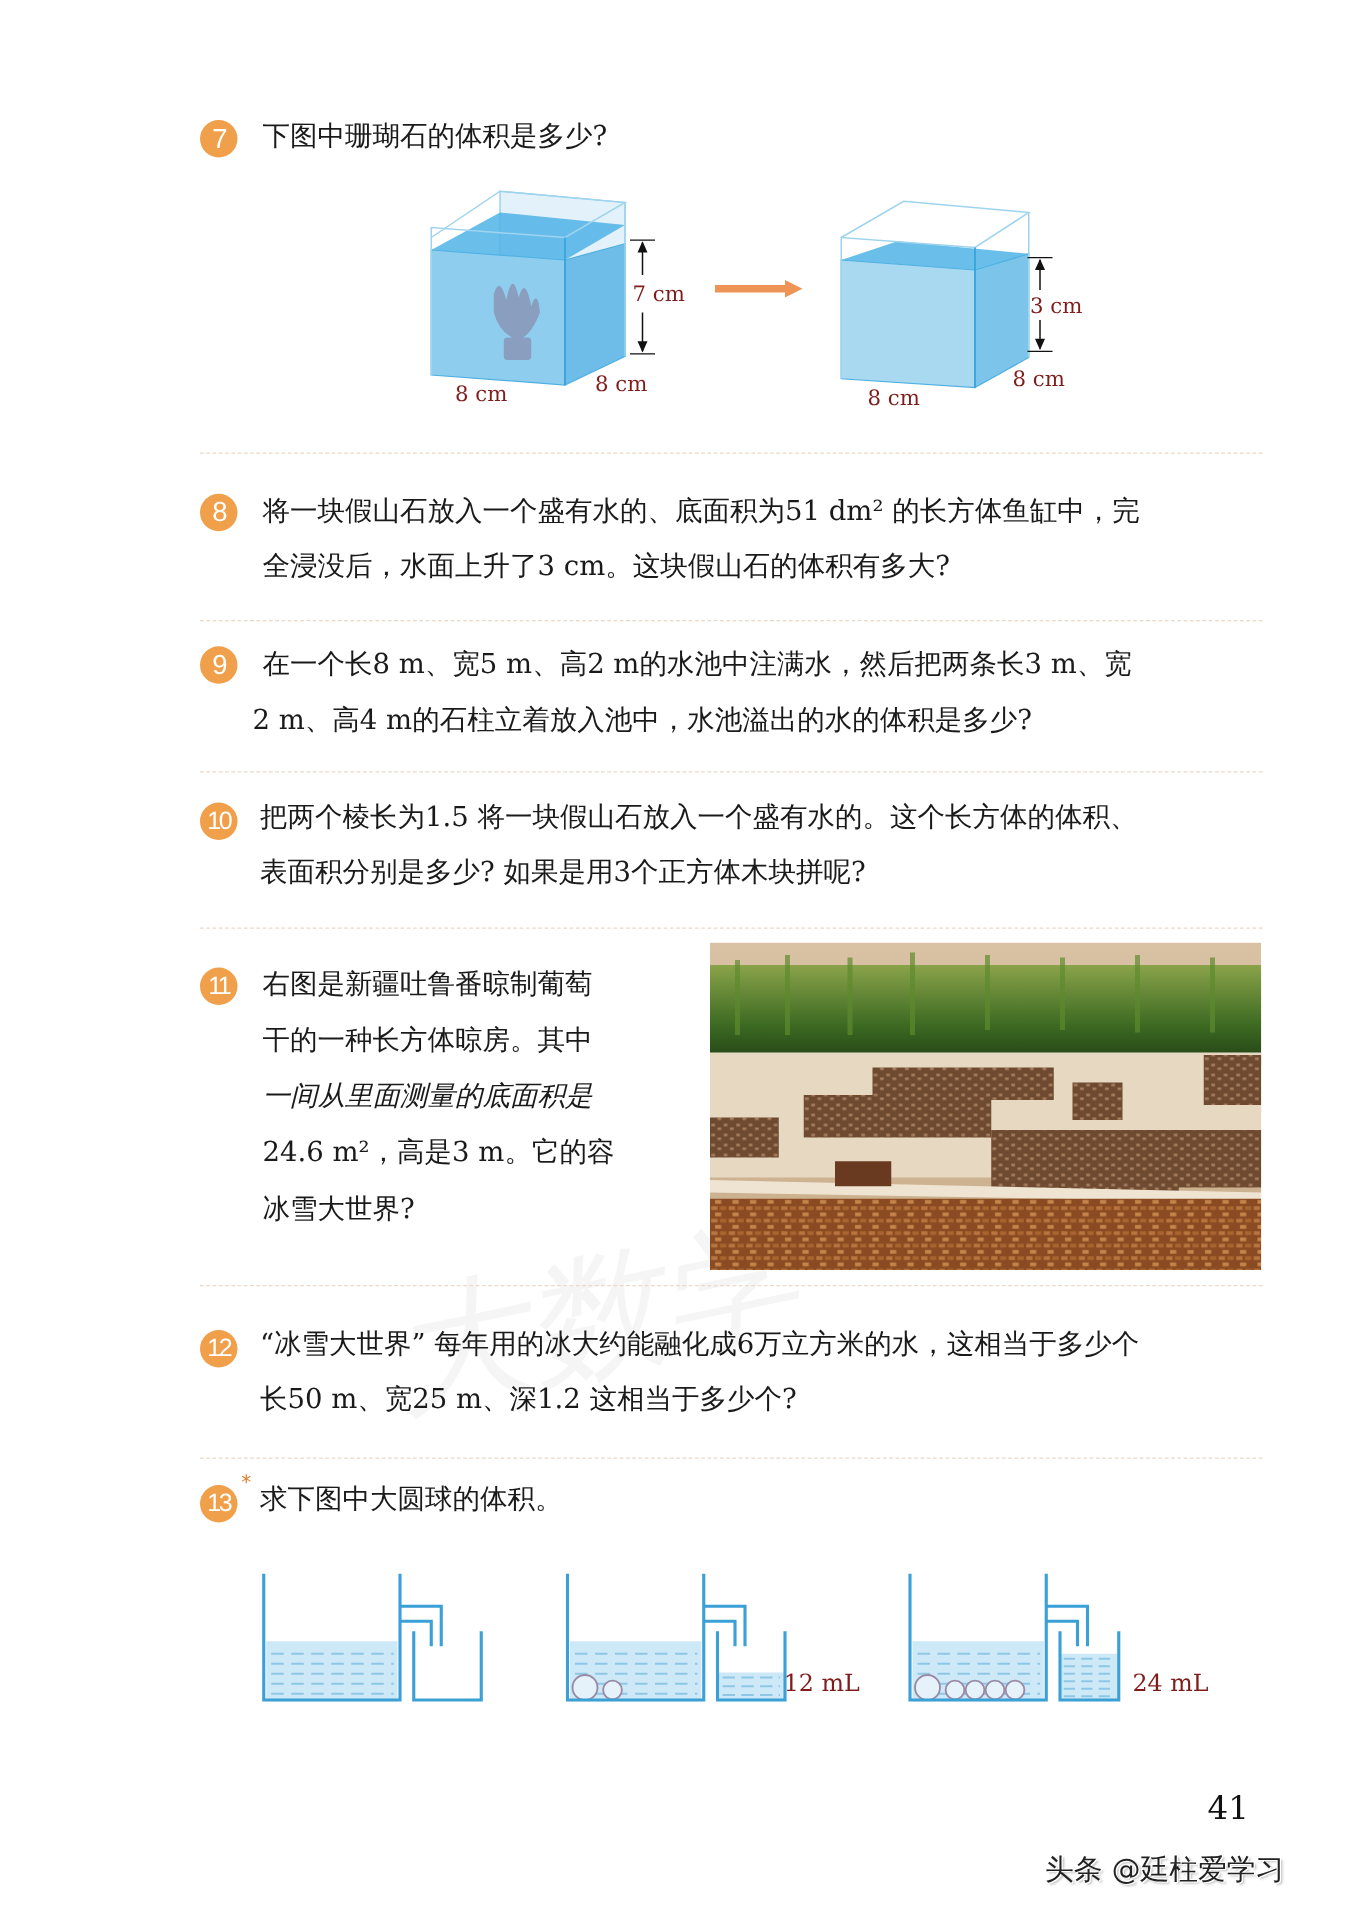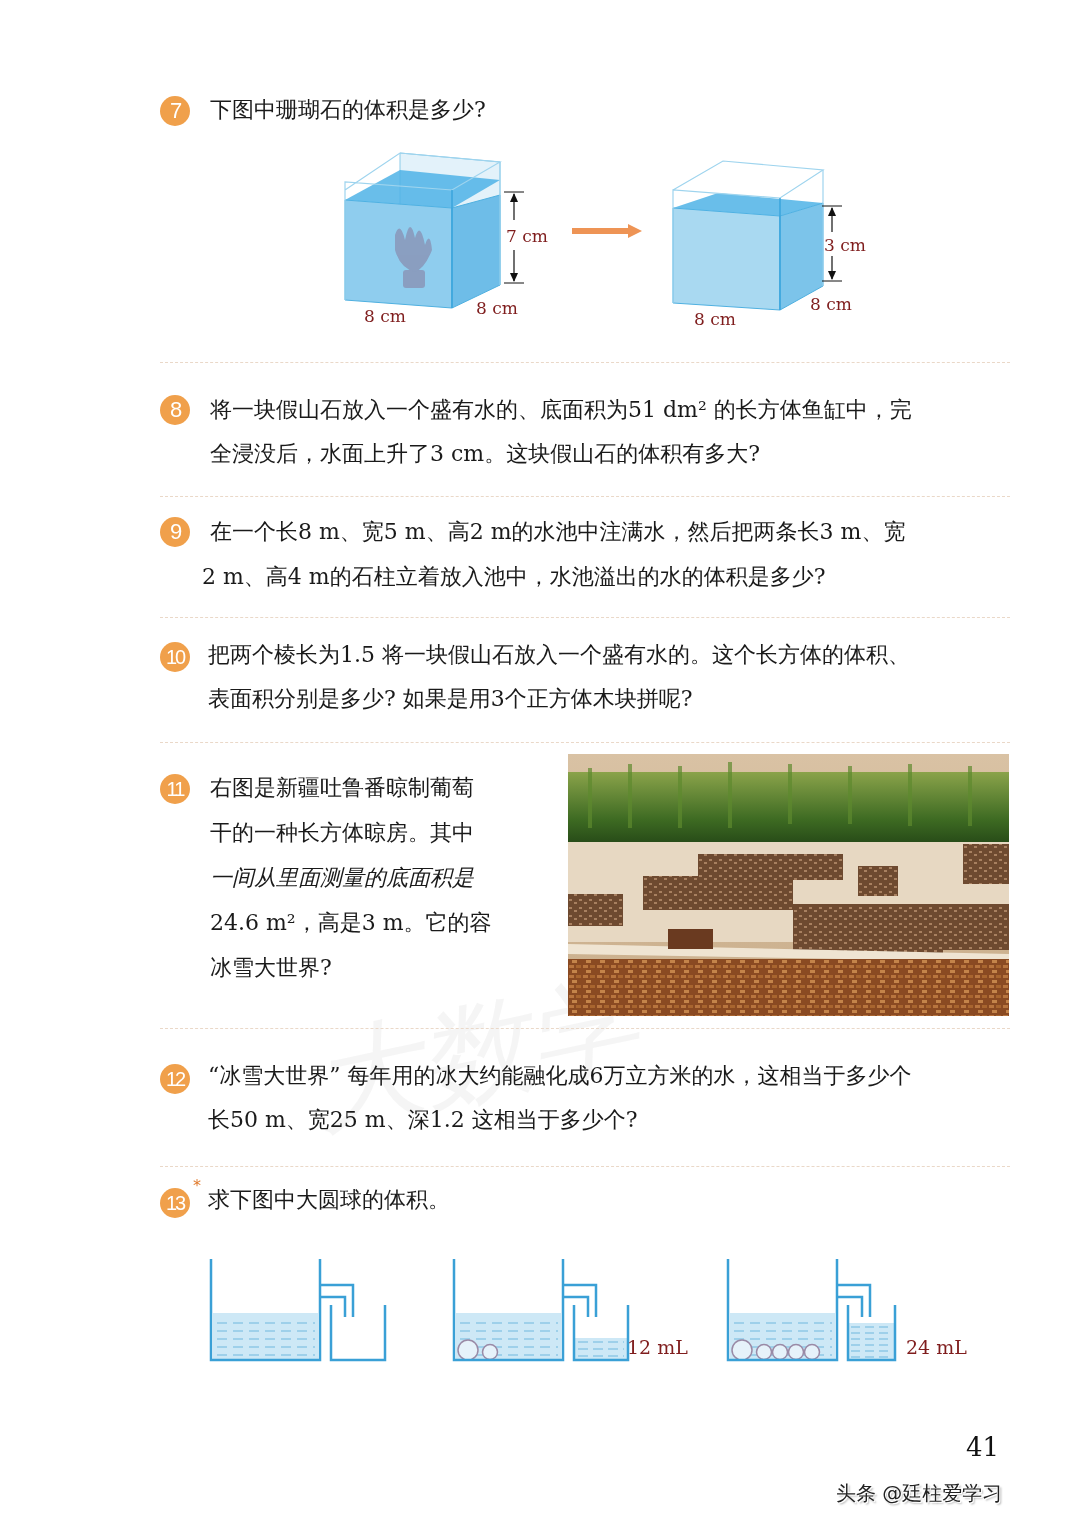--- a/index.html
+++ b/index.html
@@ -15,21 +15,21 @@
   }
   .q-text { position:absolute; font-size:22px; line-height:44px; color:#1a1a1a;text-align:center; }
   .sep {
     position:absolute; left:160px; width:850px; height:0;
     border-top:1.5px dashed #ead8c8;
   }
   .lbl { position:absolute; font-size:17px; color:#7f1d1d; white-space:nowrap; }
   .star { position:absolute; color:#e07a2c; font-size:16px; font-family:"DejaVu Sans",sans-serif; }
   .pageno { position:absolute; font-size:26px; color:#111; }
   .watermark-tag {
-    position:absolute; font-family:"DejaVu Sans",sans-serif; font-size:20px; color:#222;
+    position:absolute; font-family:"DejaVu Sans",sans-serif; font-size:23px; color:#222;
     text-shadow:1px 1px 0 #fff, -1px -1px 0 #fff, 2px 2px 2px rgba(0,0,0,0.3);
   }
   .bg-watermark {
     position:absolute; left:310px; top:980px; font-size:110px; color:rgba(200,200,200,0.18);
     font-family:"DejaVu Serif",serif; transform:rotate(-12deg); pointer-events:none; font-style:italic;
   }
 </style>
 </head>
 <body>
 

